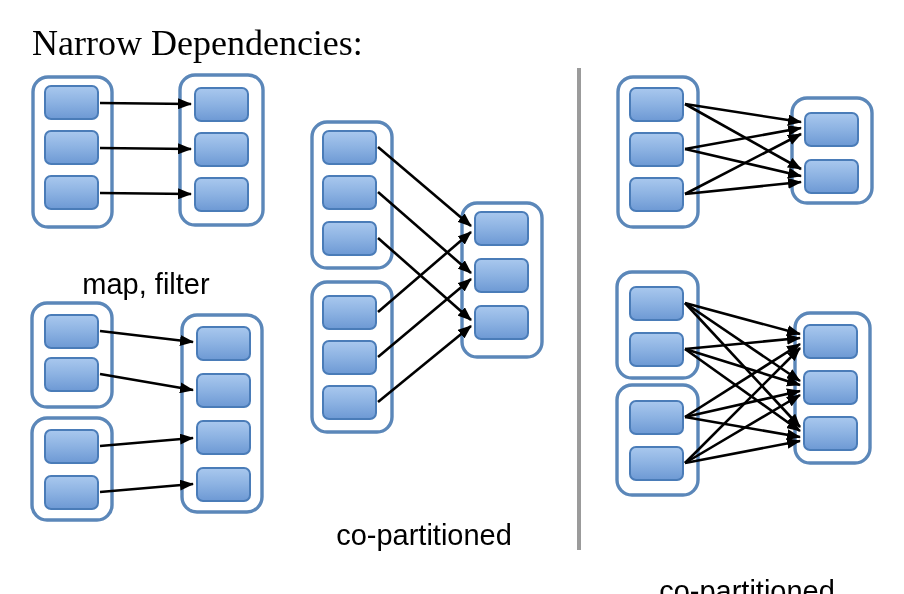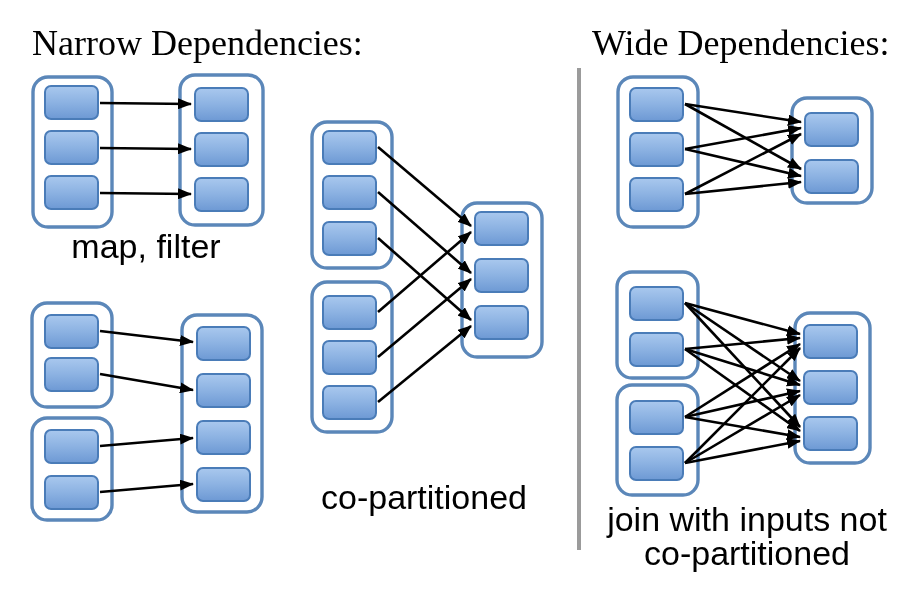--- a/index.html
+++ b/index.html
@@ -23,26 +23,27 @@
     font-weight: 400;
     color: #000000;
     white-space: nowrap;
     line-height: 1.1;
   }
   #narrow-title { left: 32px; top: 24px; }
   #wide-title  { left: 592px; top: 24px; }
   .diagram-label {
     position: absolute;
     transform: translateX(-50%);
-    text-align: center;
+    text-align: right;
     font-family: "Liberation Sans", sans-serif;
-    font-size: 34px;
+    font-size: 29px;
     line-height: 34px;
     color: #000000;
     white-space: nowrap;
+    margin-top: 38px;
   }
   #label-map-filter { left: 146px; top: 229px; }
   #label-union { left: 146px; top: 527px; }
   #label-join-co { left: 424px; top: 446px; }
   #label-group-by-key { left: 750px; top: 229px; }
   #label-join-not-co { left: 747px; top: 502px; }
   .section-divider {
     position: absolute;
     left: 577px;
     top: 68px;
@@ -56,21 +57,20 @@
     top: 0;
   }
 </style>
 </head>
 <body>
 
 <div class="page">
 
   <h1 class="section-title" id="narrow-title">Narrow Dependencies:</h1>
 
-  <h1 class="section-title" id="wide-title">Wide Dependencies:</h1>
 
   <div class="section-divider"></div>
 
   <svg id="diagram-svg" width="904" height="594" viewBox="0 0 904 594">
     <defs>
       <linearGradient id="boxGrad" x1="0" y1="0" x2="0" y2="1">
         <stop offset="0" stop-color="#a9c8ee"></stop>
         <stop offset="0.5" stop-color="#8cb2e2"></stop>
         <stop offset="1" stop-color="#6d99d4"></stop>
       </linearGradient>
@@ -166,17 +166,17 @@
   </div>
 
 
   <div class="diagram-label" id="label-join-co">
     <br>
     <span>co-partitioned</span>
   </div>
 
 
   <div class="diagram-label" id="label-join-not-co">
-    <span>join with inputs not</span><br>
+    <br>
     <span>co-partitioned</span>
   </div>
 
 </div>
 
 </body></html>

